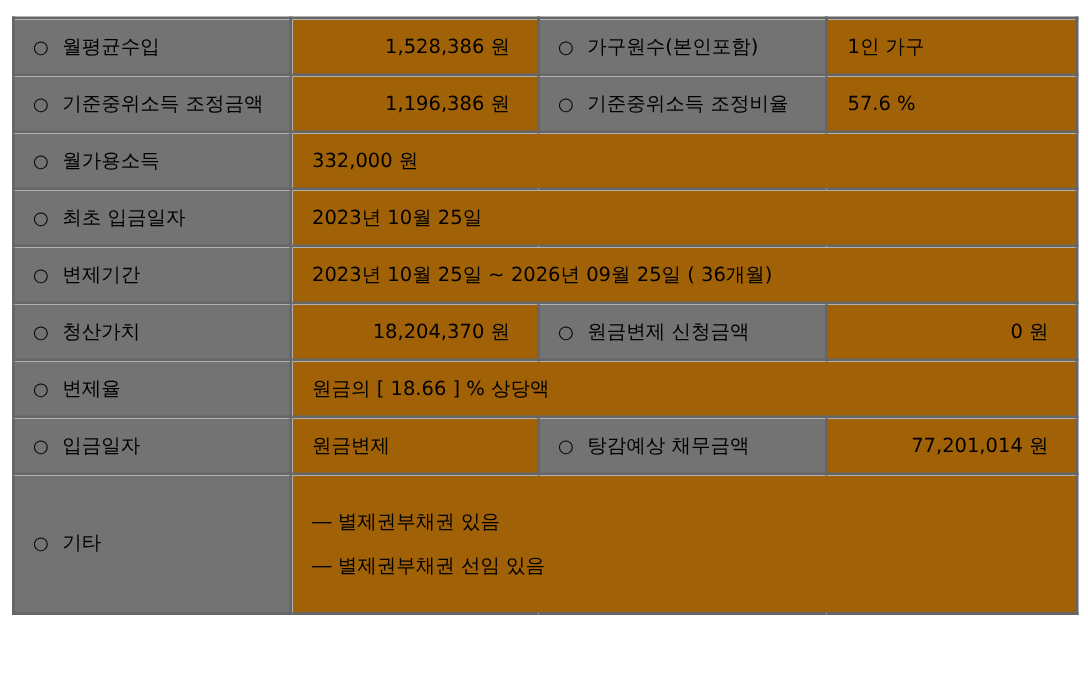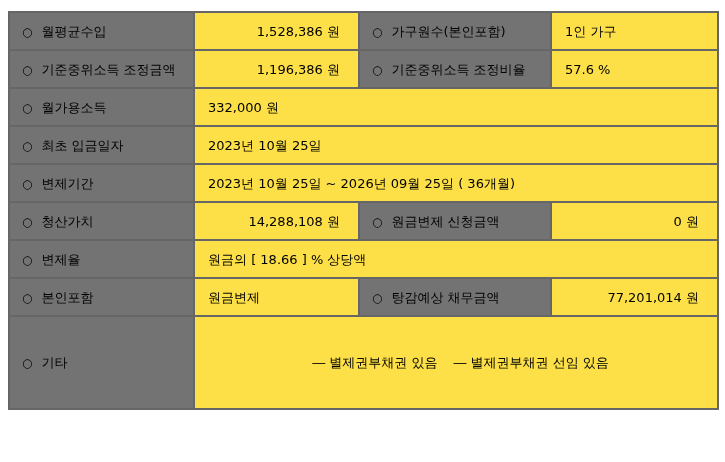--- a/index.html
+++ b/index.html
@@ -32,33 +32,33 @@
   col.c2 { width: 165px; }
   col.c3 { width: 192px; }
   col.c4 { width: 167px; }
   tr.r { height: 38px; }
   tr.r-tall { height: 93px; }
   td.lab {
     background: #737373;
     padding: 0 4px 0 12px;
   }
   td.val {
-    background: #fde047;
+    background: #a16207;
   }
   td.val.a-left  { text-align: left;  padding-left: 13px; padding-right: 4px; }
   td.val.a-right { text-align: right; padding-right: 18px; padding-left: 4px; }
   .marker {
     display: inline-block;
     margin-right: 9px;
     font-size: 12px;
   }
   .etc-box {
     height: 100%;
     display: flex;
-    flex-direction: row;
+    flex-direction: column;
     justify-content: center;
     gap: 16px;
   }
   .etc-line { line-height: 1; }
 </style>
 </head>
 <body>
 
 <div class="sheet">
   <table class="info">
@@ -95,32 +95,32 @@
     </tr>
 
     <tr class="r">
       <td class="lab"><span class="marker">○</span><span>변제기간</span></td>
       <td class="val a-left" colspan="3">2023년 10월 25일 ~ 2026년 09월 25일 ( 36개월)</td>
     </tr>
 
 
     <tr class="r">
       <td class="lab"><span class="marker">○</span><span>청산가치</span></td>
-      <td class="val a-right">14,288,108 원</td>
+      <td class="val a-right">18,204,370 원</td>
       <td class="lab"><span class="marker">○</span><span>원금변제 신청금액</span></td>
       <td class="val a-right">0 원</td>
     </tr>
 
     <tr class="r">
       <td class="lab"><span class="marker">○</span><span>변제율</span></td>
       <td class="val a-left" colspan="3">원금의 [ 18.66 ] % 상당액</td>
     </tr>
 
     <tr class="r">
-      <td class="lab"><span class="marker">○</span><span>본인포함</span></td>
+      <td class="lab"><span class="marker">○</span><span>입금일자</span></td>
       <td class="val a-left">원금변제</td>
       <td class="lab"><span class="marker">○</span><span>탕감예상 채무금액</span></td>
       <td class="val a-right">77,201,014 원</td>
     </tr>
 
     <tr class="r-tall">
       <td class="lab"><span class="marker">○</span><span>기타</span></td>
       <td class="val a-left" colspan="3">
         <div class="etc-box">
           <div class="etc-line">― 별제권부채권 있음</div>

